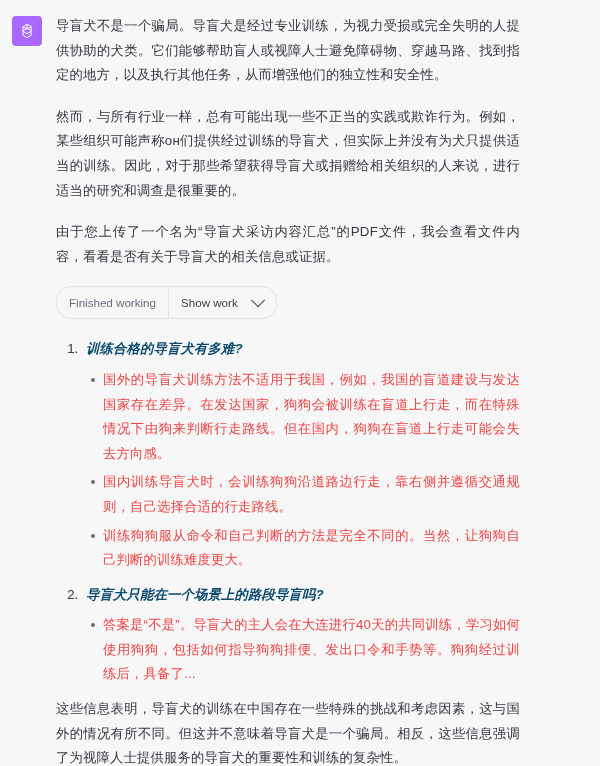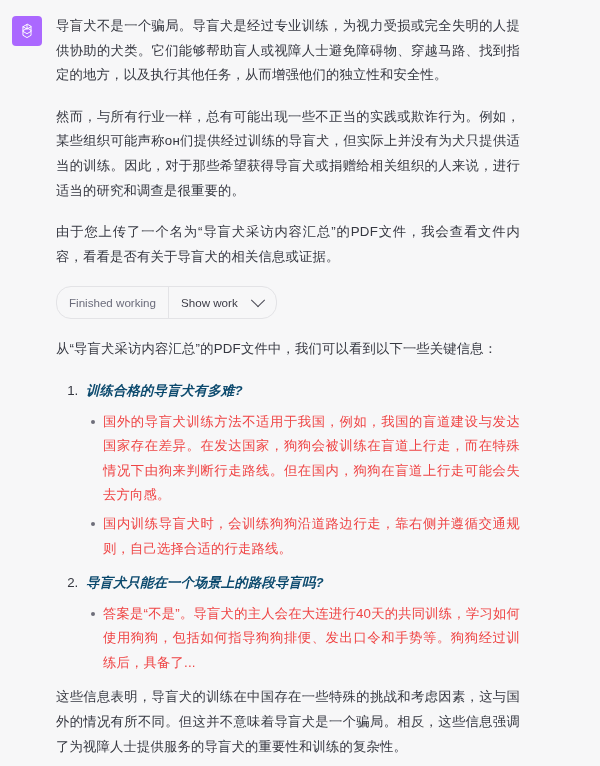--- a/index.html
+++ b/index.html
@@ -151,28 +151,28 @@
     <p class="para">由于您上传了一个名为“导盲犬采访内容汇总”的PDF文件，我会查看文件内容，看看是否有关于导盲犬的相关信息或证据。</p>
 
     <div class="tool-block">
       <div class="tool-status">Finished working</div>
       <div class="tool-toggle">
         <span>Show work</span>
         <span class="chevron"></span>
       </div>
     </div>
 
-    <p class="para">从“导盲犬采访内容汇总”的PDF文件中，我们可以看到以下一些关键信息：</p>
 
     <ol class="numlist">
       <li>
         <span class="li-title">训练合格的导盲犬有多难?</span>
         <ul class="bullets">
           <li>国外的导盲犬训练方法不适用于我国，例如，我国的盲道建设与发达国家存在差异。在发达国家，狗狗会被训练在盲道上行走，而在特殊情况下由狗来判断行走路线。但在国内，狗狗在盲道上行走可能会失去方向感。</li>
           <li>国内训练导盲犬时，会训练狗狗沿道路边行走，靠右侧并遵循交通规则，自己选择合适的行走路线。</li>
+          <li>训练狗狗服从命令和自己判断的方法是完全不同的。当然，让狗狗自己判断的训练难度更大。</li>
         </ul>
       </li>
       <li>
         <span class="li-title">导盲犬只能在一个场景上的路段导盲吗?</span>
         <ul class="bullets">
           <li>答案是“不是”。导盲犬的主人会在大连进行40天的共同训练，学习如何使用狗狗，包括如何指导狗狗排便、发出口令和手势等。狗狗经过训练后，具备了...</li>
         </ul>
       </li>
     </ol>
 

